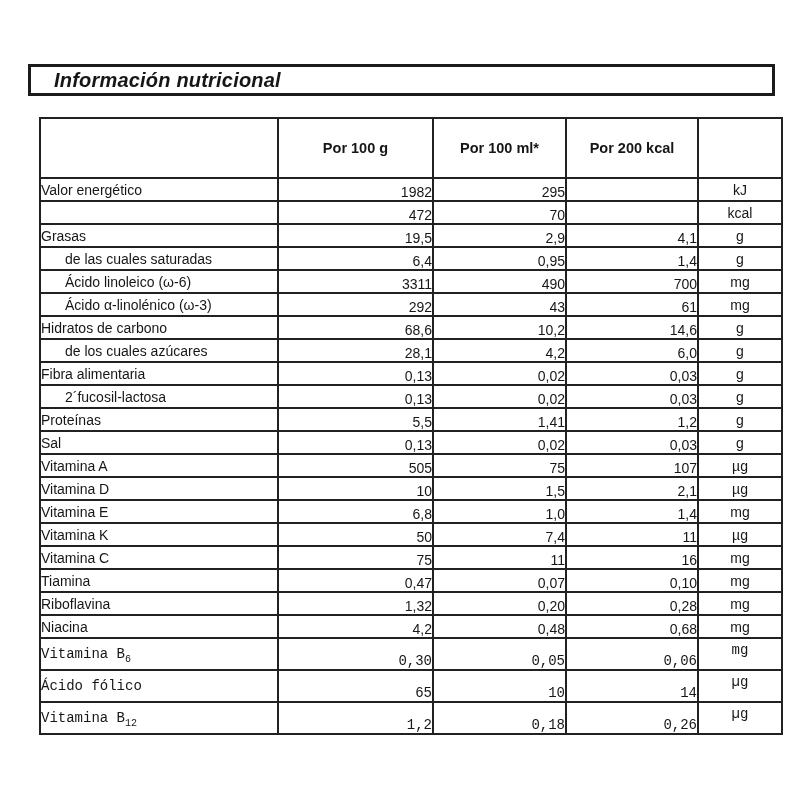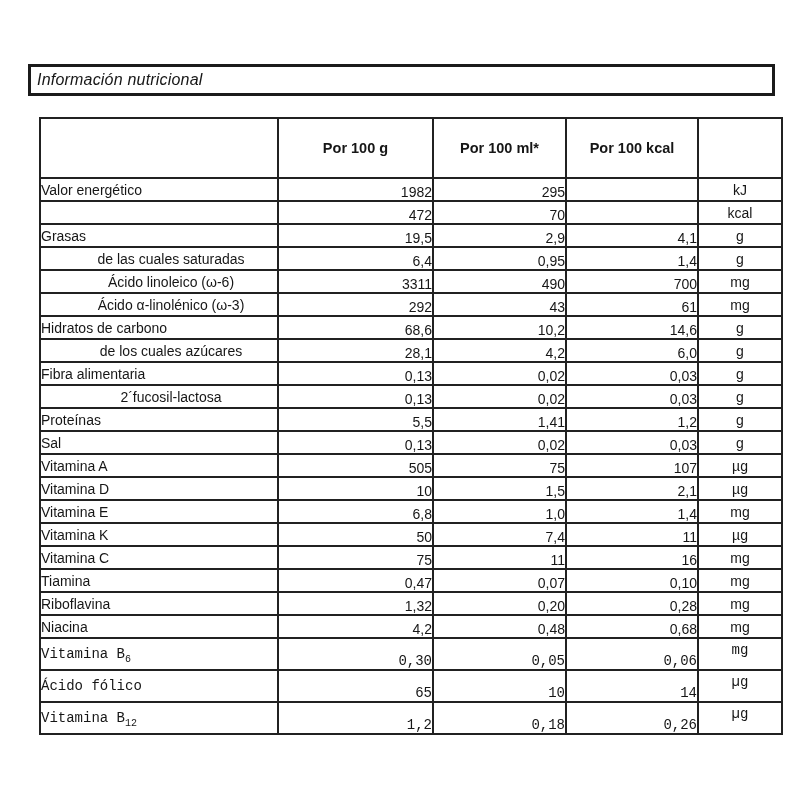--- a/index.html
+++ b/index.html
@@ -21,24 +21,24 @@
     left: 28px;
     top: 64px;
     width: 741px;
     height: 26px;
     border: 3px solid #1b1b1b;
     background: #ffffff;
     display: flex;
     align-items: center;
   }
   .title-box .title-text {
-    font-weight: normal;
+    font-weight: bold;
     font-style: italic;
-    font-size: 16px;
-    padding-left: 6px;
+    font-size: 20px;
+    padding-left: 23px;
     letter-spacing: 0.2px;
     white-space: nowrap;
   }
   table.nutri {
     position: absolute;
     left: 39px;
     top: 117px;
     border-collapse: collapse;
     table-layout: fixed;
     background: #ffffff;
@@ -67,21 +67,21 @@
     height: 21px;
     padding: 0;
   }
   tr.tall td { height: 27px; font-family: Liberation Mono, monospace; }
   td.label {
     text-align: left;
     vertical-align: middle;
     padding-left: 6px;
     font-size: 14.5px;
   }
-  td.label.indent { padding-left: 24px; text-align: center; }
+  td.label.indent { padding-left: 24px; }
   td.label sub {
     font-size: 10px;
     line-height: 0;
   }
   td.num {
     text-align: right;
     vertical-align: bottom;
     padding-right: 7px;
     padding-bottom: 3px;
   }
@@ -107,21 +107,21 @@
         <col class="c-g">
         <col class="c-ml">
         <col class="c-kcal">
         <col class="c-unit">
     </colgroup>
     <thead>
       <tr>
         <th></th>
         <th>Por 100 g</th>
         <th>Por 100 ml*</th>
-        <th>Por 100 kcal</th>
+        <th>Por 200 kcal</th>
         <th></th>
       </tr>
     </thead>
     <tbody>
         <tr>
           <td class="label">Valor energético</td>
           <td class="num">1982</td>
           <td class="num">295</td>
           <td class="num"></td>
           <td class="unit">kJ</td>

